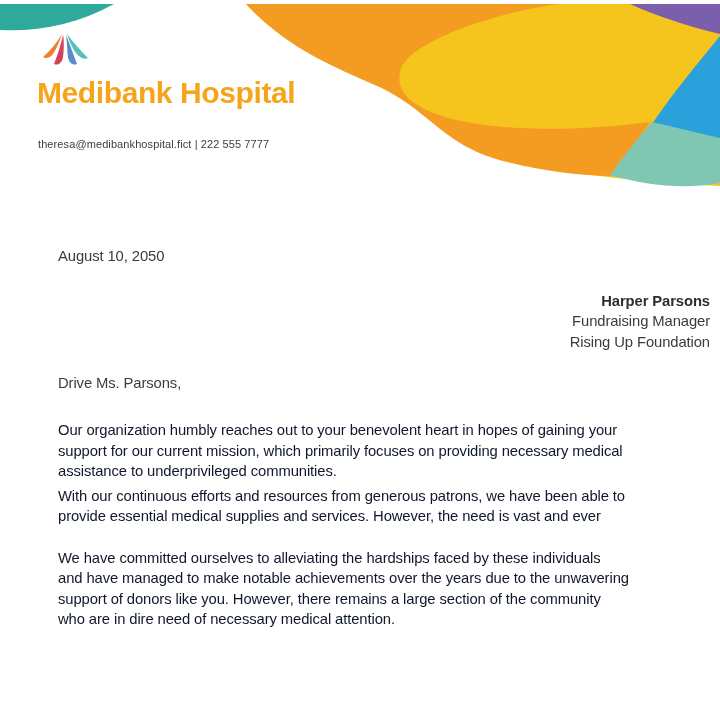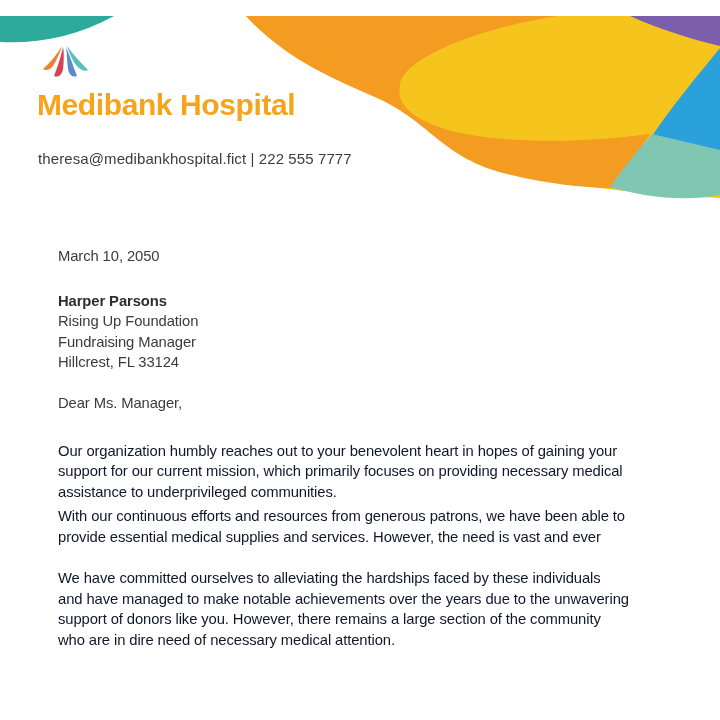--- a/index.html
+++ b/index.html
@@ -1,38 +1,38 @@
 <!DOCTYPE html>
 <html style="--c-yellow: #F5C51D; --c-orange: #F49B21; --c-teal: #2EAA9C; --c-purple: #7B5FAC; --c-blue: #2BA1DC; --c-seagreen: #7FC7B2; --brand-orange: #F6A41C; --logo-orange: #F08030; --logo-red: #D64059; --logo-blue: #5D8BC9; --logo-lightteal: #55C0BE;"><head>
 <meta charset="utf-8">
 <style>
   html,body{margin:0;padding:0;}
   body{
     width:720px;height:720px;background:#ffffff;overflow:hidden;position:relative;
     font-family:"Liberation Sans",sans-serif;color:#3b3b3b;
   }
-  .header{position:absolute;top:16px;left:0;width:720px;height:195px;}
+  .header{position:absolute;top:4px;left:0;width:720px;height:195px;}
   .header-art{position:absolute;top:0;left:0;display:block;}
   .logo{position:absolute;left:36px;top:26px;display:block;}
   .brand{
     position:absolute;left:37px;top:72px;font-size:30px;font-weight:bold;
     color:var(--brand-orange,#F6A41C);letter-spacing:-0.4px;white-space:nowrap;
   }
   .contact{
-    position:absolute;left:38px;top:134px;font-size:15px;color:#3d3d3d;
+    position:absolute;left:38px;top:134px;font-size:11px;color:#3d3d3d;
     letter-spacing:0.1px;white-space:nowrap;
   }
   .content{position:absolute;left:58px;top:246px;width:652px;}
   .title{
     margin:0 0 16px 0;font-size:26px;line-height:31px;font-weight:bold;
     color:#1c1c1c;letter-spacing:-0.7px;white-space:nowrap;
   }
   .line{font-size:14.8px;line-height:20.5px;letter-spacing:-0.1px;}
   .date{margin:0 0 24px 0;}
-  .recipient{margin:0 0 20.5px 0;}
+  .recipient{margin:0 0 20.5px 0;text-align:right;}
   .recipient-name{font-weight:bold;color:#2e2e2e;}
   .salutation{margin:0 0 27px 0;}
   .para{
     margin:0 0 21px 0;font-size:14.8px;line-height:20.5px;letter-spacing:-0.1px;
     white-space:pre-line;color:#0f172a;
   }
   .para.tight{margin-top:-17px;}
 </style>
 </head>
 <body>
@@ -58,30 +58,29 @@
     <path style="fill:var(--logo-red,#D64059)" d="M27,5 C25,14 22,24 18,34 C22,36 26,33 27,27 C28,19 28,10 27,5 Z"></path>
     <path style="fill:var(--logo-blue,#5D8BC9)" d="M30,5 C31,10 31,19 32,27 C33,33 37,36 41,34 C37,24 34,14 30,5 Z"></path>
     <path style="fill:var(--logo-lightteal,#55C0BE)" d="M31,4 C33,10 36,18 40,23 C44,28 49,30 52,28 C45,21 37,12 31,4 Z"></path>
   </svg>
 
   <div class="brand">Medibank Hospital</div>
   <div class="contact">theresa@medibankhospital.fict | 222 555 7777</div>
 </div>
 
 <div class="content">
-  <div class="line date">March 10, 2050</div>
+  <div class="line date">August 10, 2050</div>
 
   <div class="recipient">
     <div class="line recipient-name">Harper Parsons</div>
+    <div class="line">Fundraising Manager</div>
     <div class="line">Rising Up Foundation</div>
-    <div class="line">Fundraising Manager</div>
-    <div class="line">Hillcrest, FL 33124</div>
   </div>
 
-  <div class="line salutation">Dear Ms. Manager,</div>
+  <div class="line salutation">Drive Ms. Parsons,</div>
 
   <p class="para">Our organization humbly reaches out to your benevolent heart in hopes of gaining your
 support for our current mission, which primarily focuses on providing necessary medical
 assistance to underprivileged communities.</p>
   <p class="para tight">With our continuous efforts and resources from generous patrons, we have been able to
 provide essential medical supplies and services. However, the need is vast and ever</p>
   <p class="para">We have committed ourselves to alleviating the hardships faced by these individuals
 and have managed to make notable achievements over the years due to the unwavering
 support of donors like you. However, there remains a large section of the community
 who are in dire need of necessary medical attention.</p>

